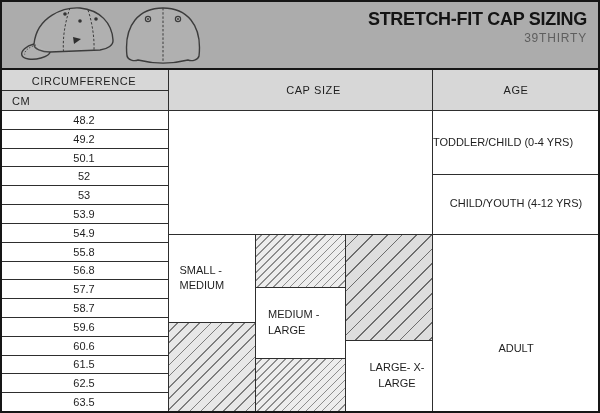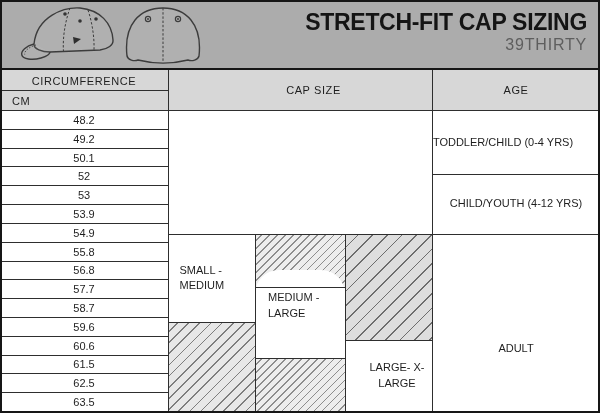--- a/index.html
+++ b/index.html
@@ -12,22 +12,22 @@
     font-family:"Liberation Sans","DejaVu Sans",sans-serif;color:var(--text);
     overflow:hidden;
   }
   .abs{position:absolute;}
   
   .banner{left:0;top:0;width:600px;height:68px;background:var(--banner-bg);}
   .cap-art{position:absolute;top:4px;}
   .cap-side{left:20px;}
   .cap-front{left:122px;}
   .title-block{position:absolute;right:13px;top:10px;text-align:right;}
-  .title{font-size:23px;font-weight:bold;letter-spacing:-0.3px;color:#141414;line-height:1.05;white-space:nowrap;}
-  .subtitle{font-size:16px;color:var(--subtitle);letter-spacing:0.8px;margin-top:2px;}
+  .title{font-size:18px;font-weight:bold;letter-spacing:-0.3px;color:#141414;line-height:1.05;white-space:nowrap;}
+  .subtitle{font-size:12px;color:var(--subtitle);letter-spacing:0.8px;margin-top:2px;}
   
   .outer-border{left:0;top:0;width:600px;height:413px;border:2px solid var(--outer);box-sizing:border-box;pointer-events:none;z-index:30;}
   .table-top-line{left:0;top:68px;width:600px;height:2px;background:var(--outer);z-index:25;}
   .line{position:absolute;background:var(--line);z-index:20;}
   
   .hdr{background:var(--header-bg);font-size:11px;letter-spacing:0.6px;color:#1e1e1e;
        display:flex;align-items:center;justify-content:center;box-sizing:border-box;}
   .h-circ-top{left:0;top:70px;width:168px;height:21px;}
   .h-circ-cm{left:0;top:91px;width:168px;height:19px;justify-content:flex-start;padding-left:12px;}
   .h-cap{left:168px;top:70px;width:264px;height:40px;padding-left:27px;}
@@ -38,21 +38,21 @@
           border-bottom:1px solid var(--line);box-sizing:border-box;}
   .cm-row:last-child{border-bottom:none;}
   
   .region{box-sizing:border-box;display:flex;align-items:center;justify-content:center;font-size:11px;line-height:1.4;color:#1e1e1e;background:var(--cell-bg);}
   .cs-open{left:168px;top:111px;width:264px;height:123px;}
   .sm-white{left:168px;top:234px;width:87px;height:88px;}
   .sm-hatch{left:168px;top:322px;width:87px;height:89px;
     background:repeating-linear-gradient(135deg,#e7e7e7 0 6.8px,#7d7d7d 6.8px 7.9px);}
   .ml-hatch-top{left:255px;top:234px;width:90px;height:53px;
     background:repeating-linear-gradient(135deg,#ededed 0 4.6px,#8d8d8d 4.6px 5.7px);}
-  .ml-white{left:255px;top:270px;width:90px;height:71px;border-radius:24px;}
+  .ml-white{left:255px;top:287px;width:90px;height:71px;border-radius:24px;}
   .ml-hatch-bot{left:255px;top:358px;width:90px;height:53px;
     background:repeating-linear-gradient(135deg,#ededed 0 4.6px,#8d8d8d 4.6px 5.7px);}
   .lx-hatch{left:345px;top:234px;width:87px;height:106px;
     background:repeating-linear-gradient(135deg,#dedede 0 9.2px,#6d6d6d 9.2px 10.4px);}
   .lx-white{left:345px;top:340px;width:87px;height:71px;padding-left:17px;}
   .size-label{width:64px;text-align:left;}
   .size-label.center{text-align:center;}
   .age-toddler{left:418px;top:111px;width:156px;height:63px;margin-left:7px;}
   .age-child{left:432px;top:174px;width:168px;height:60px;}
   .age-adult{left:432px;top:234px;width:168px;height:177px;padding-top:52px;}

